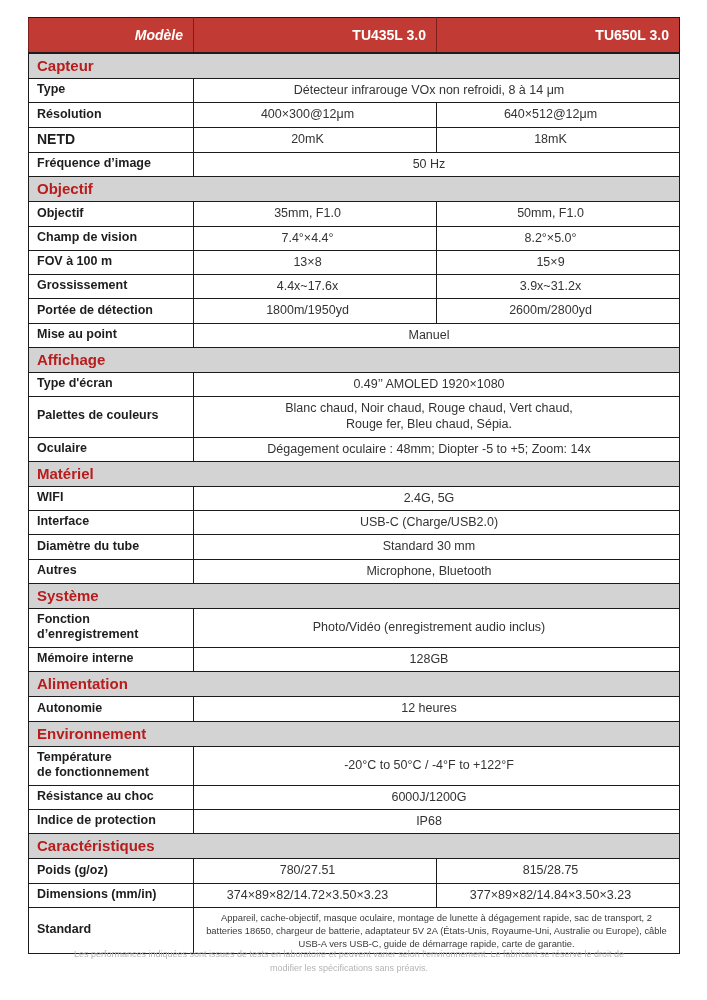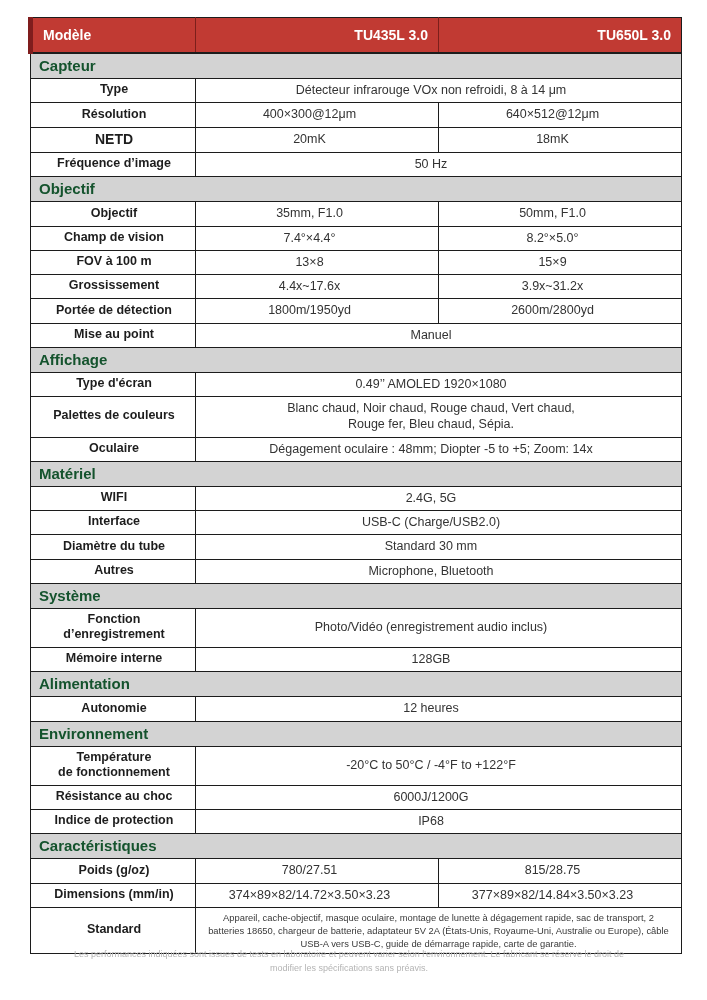--- a/index.html
+++ b/index.html
@@ -19,30 +19,30 @@
   }
   tr.red th{
     background:#c13a33;color:#ffffff;
     font-weight:bold;font-size:14px;
     padding:9px 10px;
     border:1px solid #7c1f1b;
     border-top:1px solid #1c1c1c;
     border-bottom:2px solid #1c1c1c;
     text-align:right;
   }
-  tr.red th.h-model{text-align:left;border-left:5px solid #7f1d1d;}
+  tr.red th.h-model{text-align:right;border-left:1px solid #7f1d1d;font-style:italic;}
   tr.red th.h-right{border-right:1px solid #1c1c1c;}
   tr.sec td{
-    background:#d3d3d3;color:#14532d;
+    background:#d3d3d3;color:#b91c1c;
     font-weight:bold;font-size:15px;
     padding:3px 8px 4px 8px;
   }
   td.lbl{
     font-weight:bold;font-size:12.5px;color:#1d1d1d;
-    padding:3px 6px 4px 8px;text-align:center;
+    padding:3px 6px 4px 8px;text-align:left;
     white-space:pre-line;line-height:1.25;
   }
   td.lbl.lg{font-size:14px;}
   td.val{
     font-size:12.5px;color:#333;text-align:center;
     padding:3px 23px 4px 8px;white-space:pre-line;line-height:1.3;
   }
   td.val.small{
     font-size:9.4px;color:#3a3a3a;line-height:1.4;padding:3px 10px;
   }

